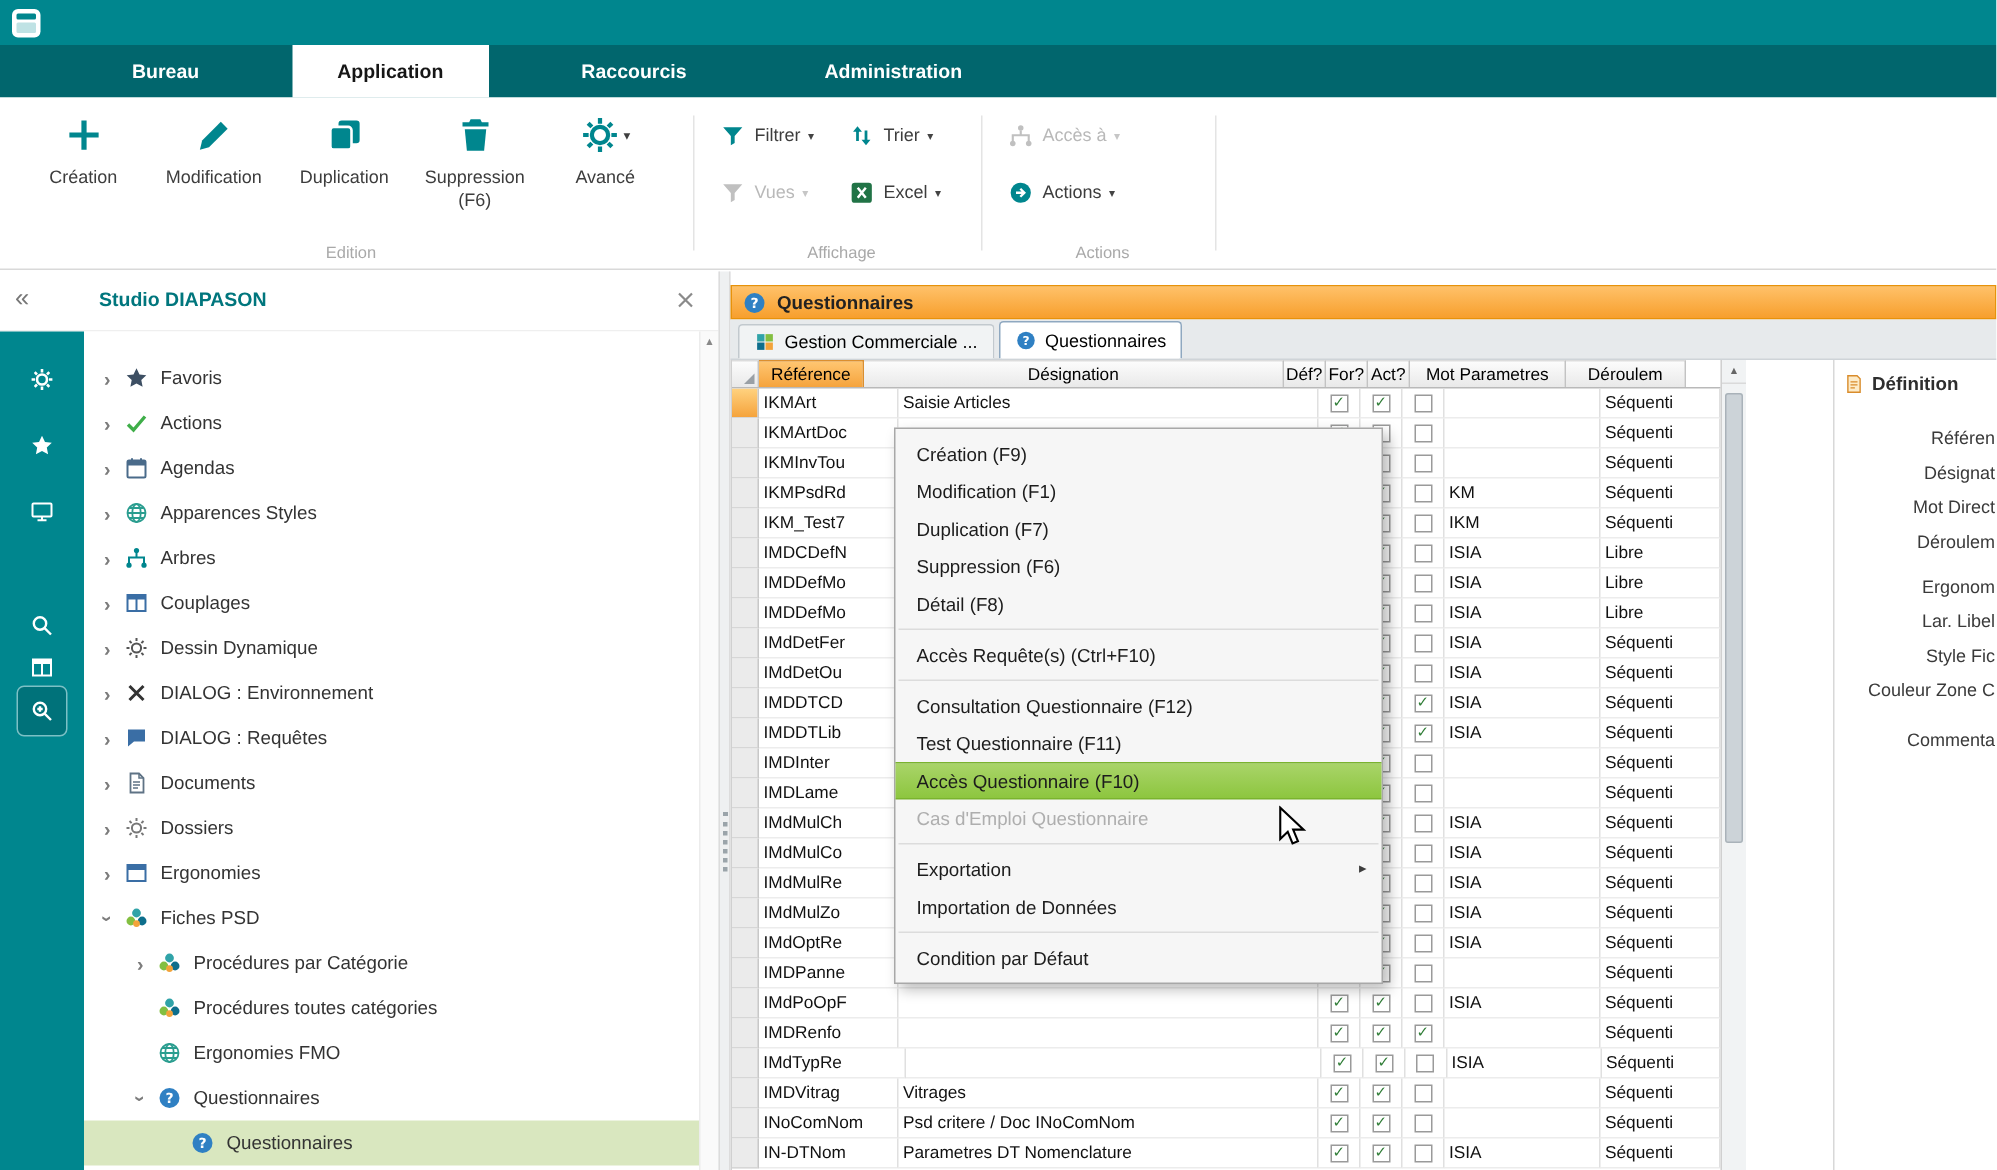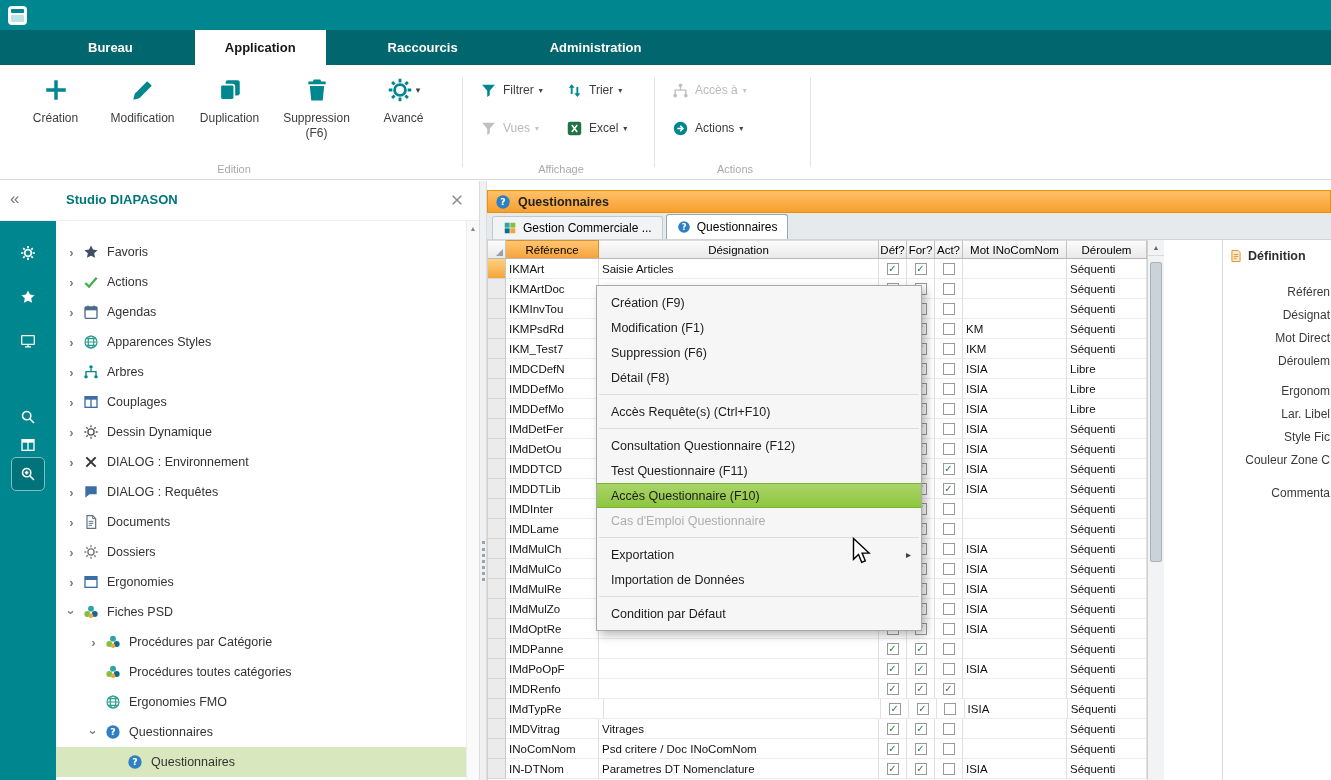--- a/index.html
+++ b/index.html
@@ -574,26 +574,26 @@
             <text x="12" y="17" text-anchor="middle" font-size="14" font-weight="bold" fill="#fff" font-family="DejaVu Sans,sans-serif">?</text>
           </svg>
         </span>
         <span class="lbl">Questionnaires</span>
       </div>
     </div>
 
   <div class="grid">
     <div class="gh">
         <div class="ghc corner" style="width: 18px;"></div>
-        <div class="ghc sorted" style="width: 93px;">Référence</div>
+        <div class="ghc sorted" style="width: 70px;">Référence</div>
         <div class="ghc" style="width: 280px;">Désignation</div>
         <div class="ghc" style="width: 28px;">Déf?</div>
         <div class="ghc" style="width: 28px;">For?</div>
         <div class="ghc" style="width: 28px;">Act?</div>
-        <div class="ghc" style="width: 104px;">Mot INoComNom</div>
+        <div class="ghc" style="width: 104px;">Mot Parametres</div>
         <div class="ghc" style="width: 80px;">Déroulem</div>
       </div>
     <div class="gb">
         <div class="gr">
           <div class="gc rowhdr cur" style="width: 18px;"></div>
           <div class="gc" style="width: 93px;">IKMArt</div>
           <div class="gc" style="width: 280px;">Saisie Articles</div>
           <div class="gc center" style="width: 28px;">
             <span class="cb on"></span>
           </div>
@@ -1037,20 +1037,23 @@
   </div>
 
   <div class="ctx">
       <div class="mi">
         <span class="mtxt">Création (F9)</span>
       </div>
       <div class="mi">
         <span class="mtxt">Modification (F1)</span>
       </div>
       <div class="mi">
+        <span class="mtxt">Duplication (F7)</span>
+      </div>
+      <div class="mi">
         <span class="mtxt">Suppression (F6)</span>
       </div>
       <div class="mi">
         <span class="mtxt">Détail (F8)</span>
       </div>
       <div class="msep"></div>
       <div class="mi">
         <span class="mtxt">Accès Requête(s) (Ctrl+F10)</span>
       </div>
       <div class="msep"></div>

